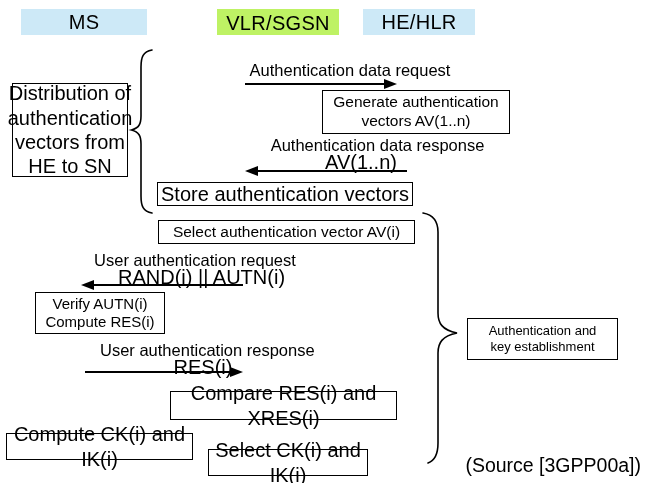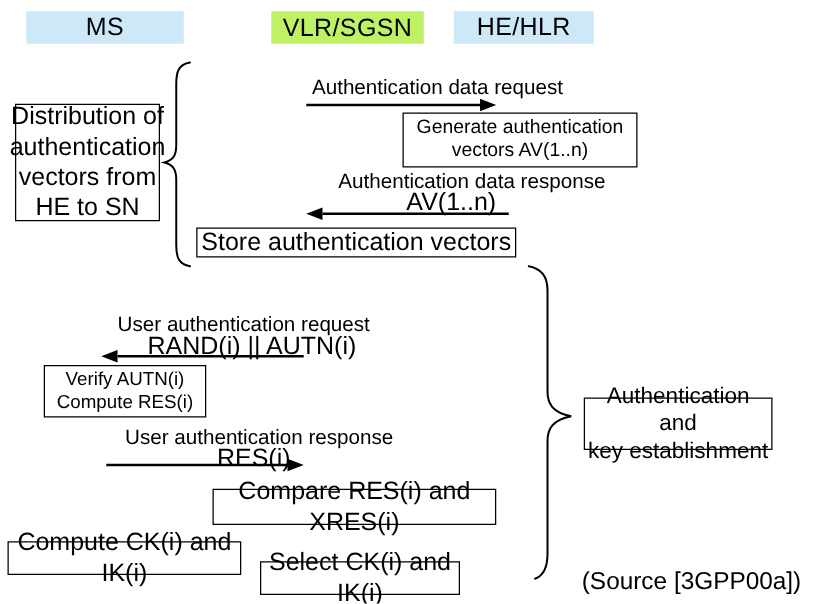--- a/index.html
+++ b/index.html
@@ -100,20 +100,21 @@
   <div class="pbox" style="left:322px; top:90px; width:188px; height:44px; font-size:15.5px;">Generate authentication
 vectors AV(1..n)</div>
 
   <div class="msg-label" style="left:255px; top:136px; width:245px;">Authentication data response</div>
   <div class="msg-sub" style="left:301px; top:151px; width:120px;">AV(1..n)</div>
   <div class="arrow-line" style="left:258px; top:170px; width:149px;"></div>
   <div class="arrow-head left" style="left:245px; top:166px;"></div>
 
   <div class="pbox" style="left:157px; top:182px; width:256px; height:24px;">Store authentication vectors</div>
 
+  <div class="pbox" style="left:158px; top:220px; width:257px; height:24px; font-size:15.5px;">Select authentication vector AV(i)</div>
 
   <div class="msg-label" style="left:92px; top:251px; width:206px;text-align:center;">User authentication request</div>
   <div class="msg-sub" style="left:118px; top:266px; width:160px;">RAND(i) || AUTN(i)</div>
   <div class="arrow-line" style="left:94px; top:284px; width:149px;"></div>
   <div class="arrow-head left" style="left:81px; top:280px;"></div>
 
   <div class="pbox" style="left:35px; top:292px; width:130px; height:42px; font-size:15px;">Verify AUTN(i)
 Compute RES(i)</div>
 
   <div class="msg-label" style="left:100px; top:341px; width:207px;">User authentication response</div>
@@ -122,18 +123,18 @@
   <div class="arrow-head right" style="left:230px; top:367px;"></div>
 
   <div class="pbox" style="left:170px; top:391px; width:227px; height:29px;">Compare RES(i) and XRES(i)</div>
 
   <div class="pbox" style="left:6px; top:433px; width:187px; height:27px;text-align:center;">Compute CK(i) and IK(i)</div>
   <div class="pbox" style="left:208px; top:433px; width:160px; height:27px;margin-top:16px;">Select CK(i) and IK(i)</div>
 
   <svg class="brace" style="left:418px; top:209px;" width="44" height="258" viewBox="0 0 44 258">
     <path d="M5 4 C16 6 20 13 20 23 L20 104 C20 114 24 121 39 124 C24 127 20 134 20 144 L20 234 C20 245 17 251.5 10 254" fill="none" stroke="#000" stroke-width="1.6" stroke-linecap="round"></path>
   </svg>
-  <div class="pbox" style="left:467px; top:318px; width:151px; height:42px; font-size:18px;">Authentication and
+  <div class="pbox" style="left:467px; top:318px; width:151px; height:42px; font-size:13px;">Authentication and
 key establishment</div>
 
   <div class="source-note" style="left:426px; top:454px; width:215px;">(Source [3GPP00a])</div>
 
 </div>
 
 </body></html>

